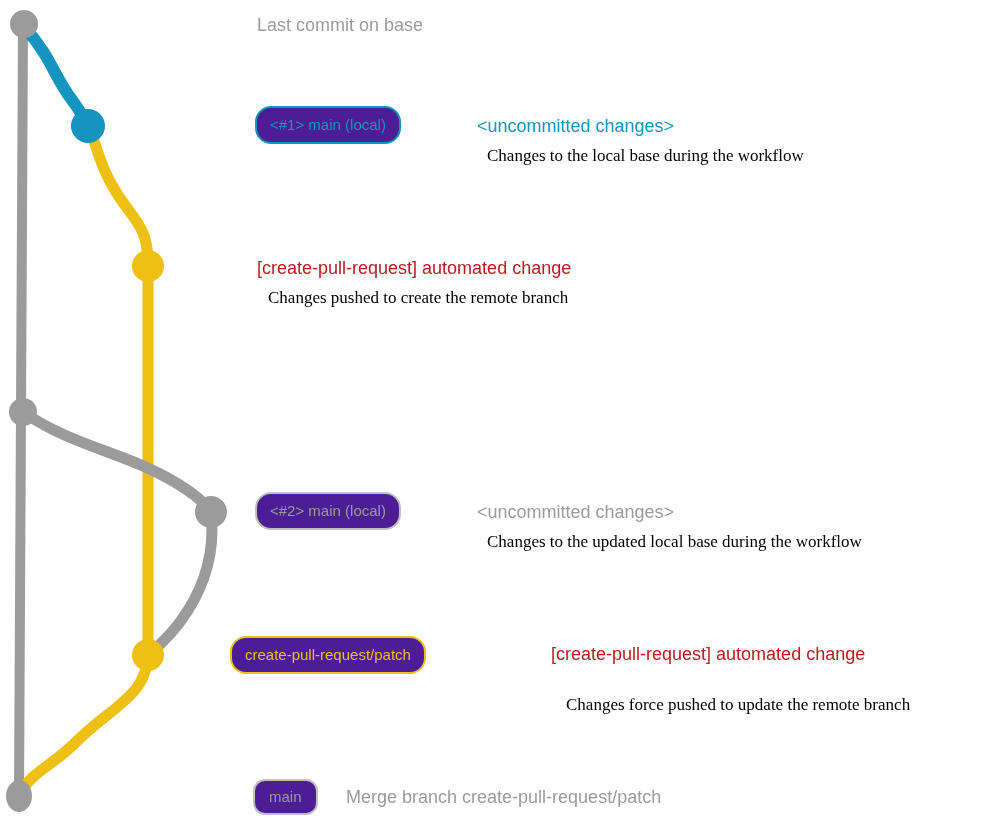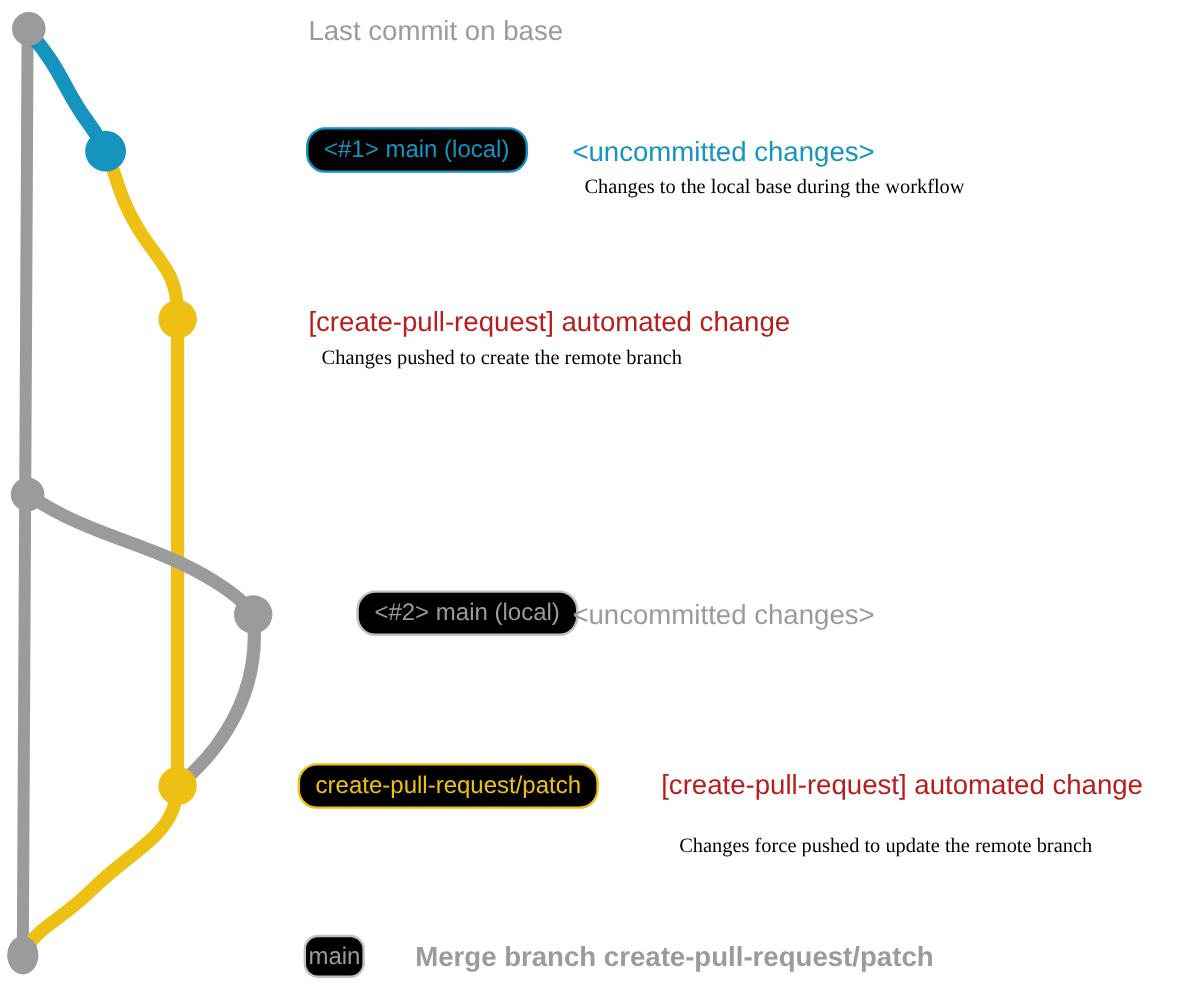--- a/index.html
+++ b/index.html
@@ -15,50 +15,50 @@
     overflow: hidden;
     font-family: "Liberation Sans", sans-serif;
   }
   .graph-svg {
     position: absolute;
     left: 0;
     top: 0;
   }
   .lbl {
     position: absolute;
-    font-size: 23px;
+    font-size: 18px;
     line-height: 25px;
     white-space: nowrap;
   }
   .gray   { color: #9b9b9b; }
   .blue   { color: #1494be; }
   .yellow { color: #b91c1c; }
   .desc {
     position: absolute;
     font-family: "Liberation Serif", serif;
     font-size: 17px;
     line-height: 22px;
     color: #000000;
     white-space: nowrap;
   }
   .badge {
     position: absolute;
     display: inline-block;
-    font-size: 20px;
+    font-size: 15px;
     line-height: 30px;
     padding: 2px 13px;
     border: 2px solid;
     border-radius: 16px;
     white-space: nowrap;
-    background: #000000;
+    background: #4c1d95;
   }
   .blue-badge   { border-color: #1494be; color: #1494be; }
   .gray-badge   { border-color: #c0c0c0; color: #9b9b9b; }
   .yellow-badge { border-color: #eec013; color: #eec013; }
-  .main-badge   { padding: 2px 2px; line-height: 28px; border-radius: 12px; }
+  .main-badge   { padding: 2px 14px; line-height: 28px; border-radius: 12px; }
 </style>
 </head>
 <body>
 
 <div class="canvas">
 
   <svg class="graph-svg" width="260" height="827" viewBox="0 0 260 827">
 
     <path d="M 23 25 L 19 796" stroke="#9b9b9b" stroke-width="10" fill="none" stroke-linecap="round"></path>
 
@@ -83,29 +83,30 @@
   <div class="badge blue-badge" style="left:255px; top:106px;">
     <span>&lt;#1&gt; main (local)</span>
   </div>
   <div class="lbl blue" style="left:477px; top:114px;">&lt;uncommitted changes&gt;</div>
   <div class="desc" style="left:487px; top:145px;">Changes to the local base during the workflow</div>
 
   <div class="lbl yellow" style="left:257px; top:256px;">[create-pull-request] automated change</div>
   <div class="desc" style="left:268px; top:287px;">Changes pushed to create the remote branch</div>
 
 
-  <div class="badge gray-badge" style="left:255px; top:492px;margin-left:42px;">
+  <div class="badge gray-badge" style="left:255px; top:492px;">
     <span>&lt;#2&gt; main (local)</span>
   </div>
   <div class="lbl gray" style="left:477px; top:500px;">&lt;uncommitted changes&gt;</div>
+  <div class="desc" style="left:487px; top:531px;">Changes to the updated local base during the workflow</div>
 
-  <div class="badge yellow-badge" style="left:248px; top:636px;">
+  <div class="badge yellow-badge" style="left:230px; top:636px;">
     <span>create-pull-request/patch</span>
   </div>
   <div class="lbl yellow" style="left:551px; top:642px;">[create-pull-request] automated change</div>
   <div class="desc" style="left:566px; top:674px;margin-top:20px;">Changes force pushed to update the remote branch</div>
 
   <div class="badge gray-badge main-badge" style="left:253px; top:779px;">
     <span>main</span>
   </div>
-  <div class="lbl gray" style="left:346px; top:785px;font-weight:bold;">Merge branch create-pull-request/patch</div>
+  <div class="lbl gray" style="left:346px; top:785px;">Merge branch create-pull-request/patch</div>
 
 </div>
 
 </body></html>

